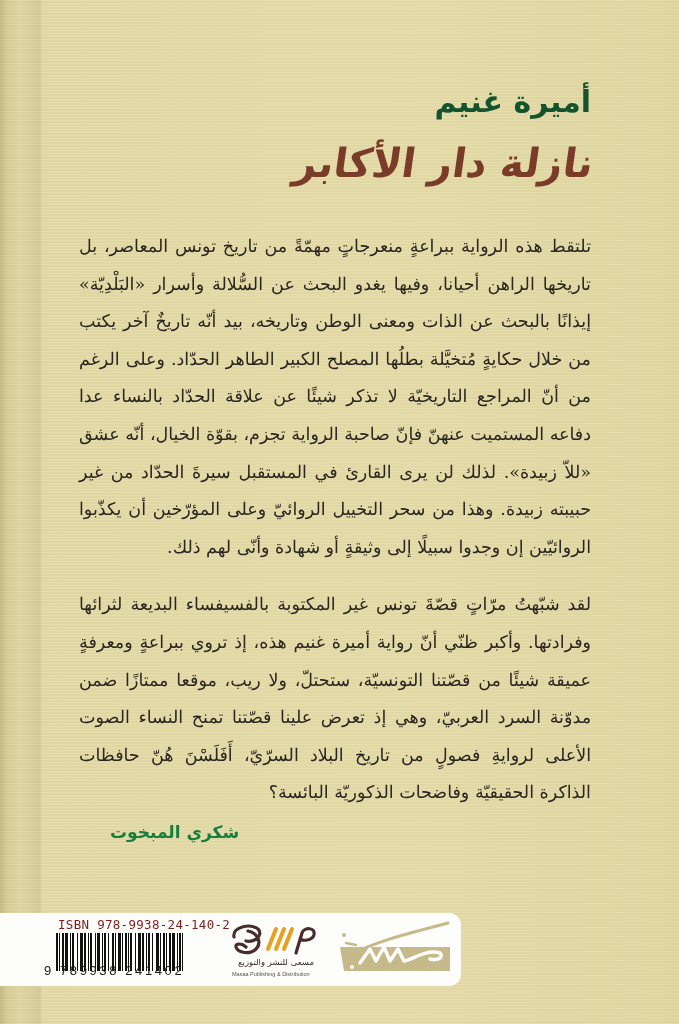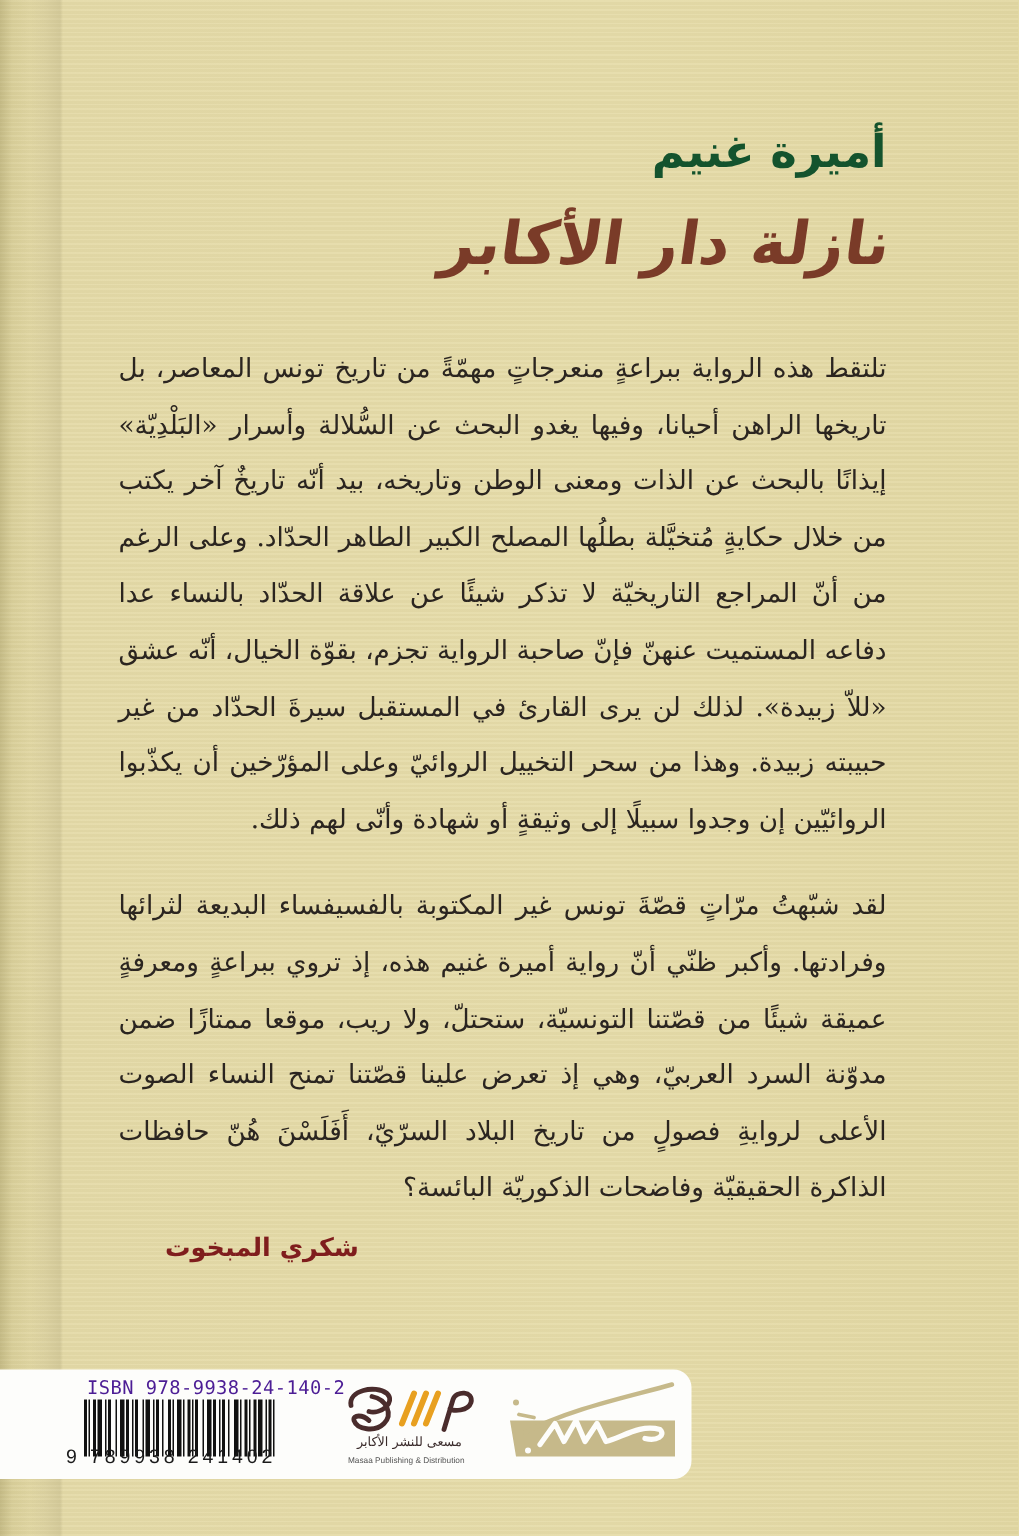--- a/index.html
+++ b/index.html
@@ -67,38 +67,38 @@
       margin: 0 0 20px 0;
     }
     .signature {
       position: absolute;
       top: 822px;
       left: 110px;
       direction: rtl;
       font-family: "DejaVu Sans", sans-serif;
       font-weight: bold;
       font-size: 17px;
-      color: #7f1d1d;
+      color: #15803d;
     }
     .label-strip {
       position: absolute;
       left: 0;
       top: 913px;
       width: 461px;
       height: 73px;
       background: #fdfdfb;
       border-radius: 0 12px 12px 0;
     }
     .isbn-text {
       position: absolute;
       left: 58px;
       top: 4px;
       font-family: "DejaVu Sans Mono", monospace;
       font-size: 12.5px;
-      color: #4c1d95;
+      color: #7f1d1d;
       letter-spacing: 0.3px;
     }
     .barcode {
       position: absolute;
       left: 56px;
       top: 20px;
       width: 152px;
       height: 38px;
       display: flex;
       align-items: stretch;
@@ -209,21 +209,21 @@
   </div>
   <div class="barcode-digits">9 789938 241402</div>
 
   <svg class="pub-logo" viewBox="0 0 90 40">
     <path d="M6 18 C 4 8, 22 4, 30 10 C 36 16, 26 24, 18 22 M20 12 C 30 14, 34 24, 28 30 C 22 36, 10 34, 8 28 C 7 24, 14 24, 18 28" fill="none" stroke="#4a2c2c" stroke-width="3.2" stroke-linecap="round"></path>
     <path d="M40 30 L48 10" stroke="#e8a020" stroke-width="4" stroke-linecap="round"></path>
     <path d="M48 30 L56 10" stroke="#e8a020" stroke-width="4" stroke-linecap="round"></path>
     <path d="M56 30 L64 10" stroke="#e8a020" stroke-width="4" stroke-linecap="round"></path>
     <path d="M68 34 L74 14 C 76 8, 88 8, 86 16 C 84 22, 74 22, 72 20" fill="none" stroke="#4a2c2c" stroke-width="3.2" stroke-linecap="round"></path>
   </svg>
-  <div class="pub-name-ar">مسعى للنشر الأكابر</div>
+  <div class="pub-name-ar">مسعى للنشر والتوزيع</div>
   <div class="pub-name-en">Masaa Publishing &amp; Distribution</div>
 
   <svg class="series-logo" viewBox="0 0 126 62">
     <path d="M10 28 L120 28 L120 52 L14 52 Z" fill="#c6b98a"></path>
     <path d="M12 6 L120 6 L120 24 L18 24 Z" fill="#fdfdfb"></path>
     <path d="M20 36 C 50 20, 90 12, 118 4" stroke="#c6b98a" stroke-width="3" fill="none" stroke-linecap="round"></path>
     <path d="M30 44 L40 30 L46 42 L54 28 L60 42 L68 30 L74 42 C 84 40, 96 30, 110 34 C 114 38, 108 42, 100 40" stroke="#fdfdfb" stroke-width="3.5" fill="none" stroke-linecap="round" stroke-linejoin="round"></path>
     <circle cx="14" cy="16" r="2" fill="#c6b98a"></circle>
     <circle cx="22" cy="48" r="2" fill="#fdfdfb"></circle>
     <path d="M16 24 L26 26" stroke="#c6b98a" stroke-width="2.5" stroke-linecap="round"></path>

